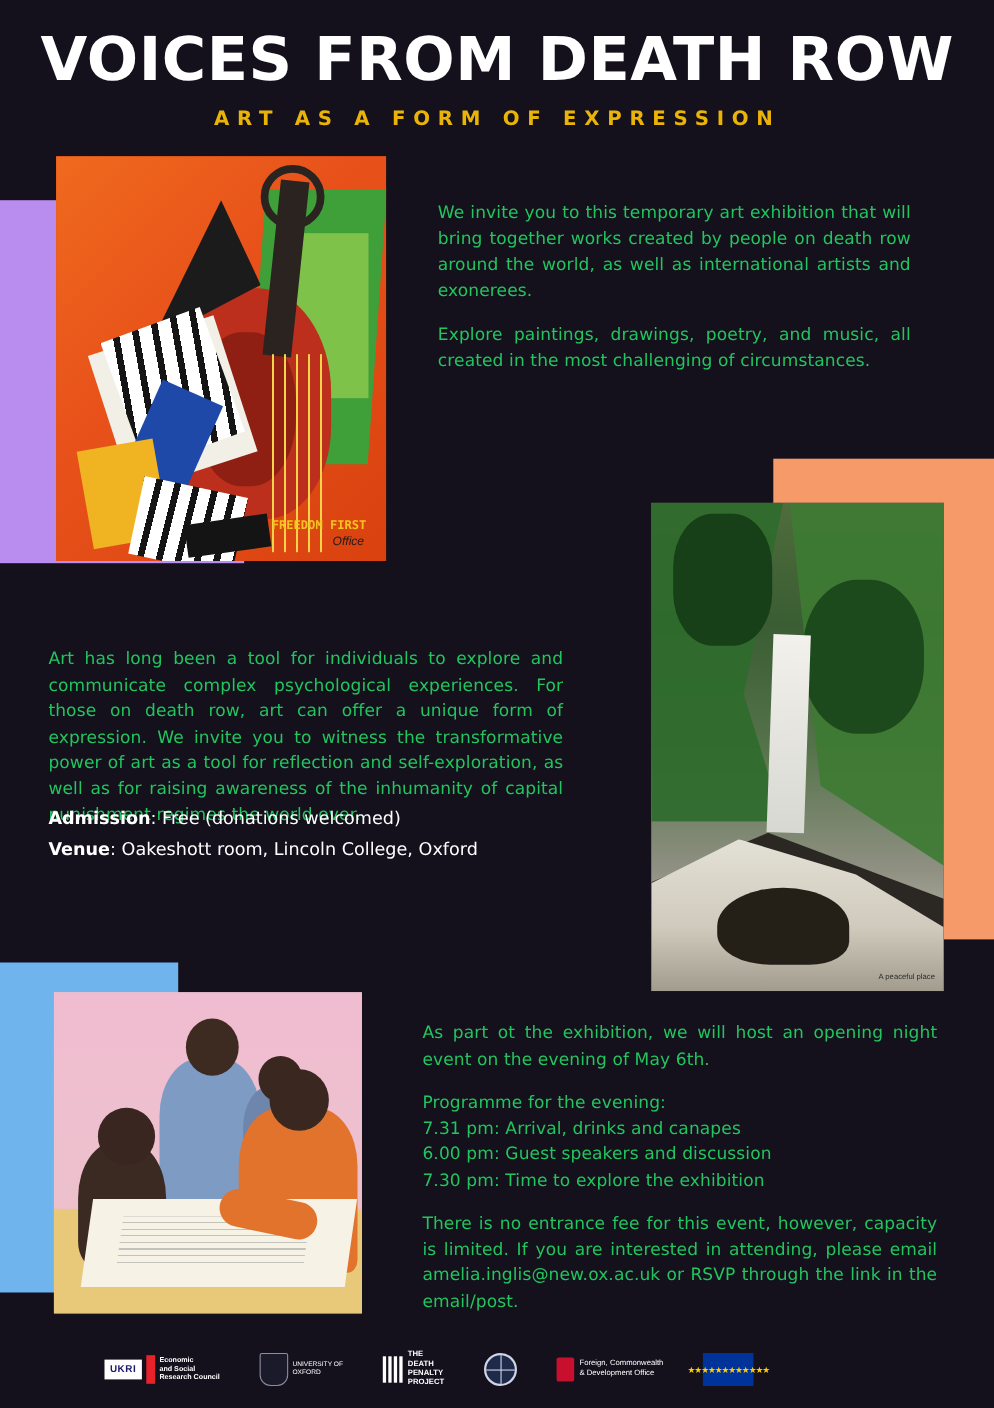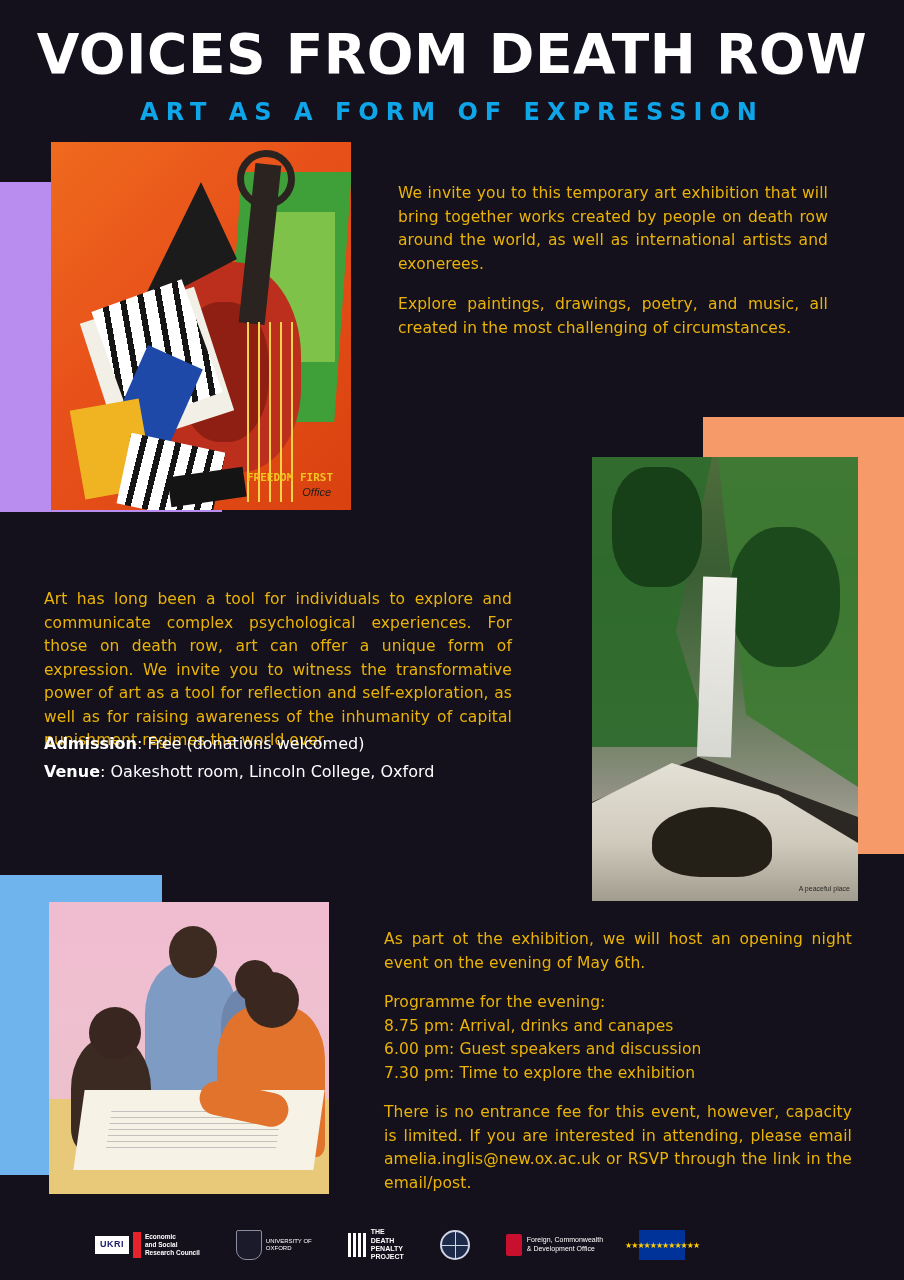--- a/index.html
+++ b/index.html
@@ -34,23 +34,23 @@
     letter-spacing: 0.5px;
     line-height: 1.05;
     font-family: "DejaVu Sans", sans-serif;
   }
   .subtitle {
     position: absolute;
     top: 98px;
     left: 0;
     width: 904px;
     text-align: center;
-    color: #0ea5e9;
+    color: #eab308;
     font-weight: bold;
-    font-size: 24px;
+    font-size: 18px;
     letter-spacing: 7px;
     font-family: "DejaVu Sans", sans-serif;
   }
 
   
   .block {
     position: absolute;
   }
   .block-purple {
     left: 0px;
@@ -144,21 +144,21 @@
   .a3-f3 { position:absolute; left:172px; top:85px; width:62px; height:95px; background:#6f86ac; border-radius:40% 40% 10% 10%; }
   .a3-f3h { position:absolute; left:186px; top:58px; width:40px; height:42px; background:#3a2720; border-radius:50%; }
   .a3-f4 { position:absolute; left:168px; top:105px; width:108px; height:150px; background:#e2732d; border-radius:35% 35% 8% 8%; }
   .a3-f4h { position:absolute; left:196px; top:70px; width:54px; height:56px; background:#3a2720; border-radius:50%; }
   .a3-arm { position:absolute; left:150px; top:185px; width:90px; height:34px; background:#e2732d; border-radius:20px; transform:rotate(12deg); }
   .a3-sign { position:absolute; right:10px; bottom:6px; color:#333; font-size:8px; font-style:italic; }
 
   
   .body-text {
     position: absolute;
-    color: #eab308;
+    color: #22c55e;
     font-size: 15.5px;
     line-height: 1.52;
     text-align: justify;
     font-family: "DejaVu Sans", sans-serif;
     letter-spacing: .1px;
   }
   .t-intro { left: 398px; top: 182px; width: 430px; }
   .t-intro p { margin: 0 0 17px 0; }
   .t-art { left: 44px; top: 548px; width: 468px; margin-top: 40px; }
   .t-art p { margin: 0; }
@@ -274,21 +274,21 @@
     </div>
     <div>
       <span class="lbl">Venue</span><span>: Oakeshott room, Lincoln College, Oxford</span>
     </div>
   </div>
 
   <div class="body-text t-open">
     <p>As part ot the exhibition, we will host an opening night event on the evening of May 6th.</p>
     <p>
       <span class="prog-line">Programme for the evening:</span>
-      <span class="prog-line">8.75 pm: Arrival,  drinks and canapes</span>
+      <span class="prog-line">7.31 pm: Arrival,  drinks and canapes</span>
       <span class="prog-line">6.00 pm: Guest speakers and discussion</span>
       <span class="prog-line">7.30 pm: Time to explore the exhibition</span>
     </p>
     <p>There is no entrance fee for this event, however, capacity is limited. If you are interested in attending, please email amelia.inglis@new.ox.ac.uk or RSVP through the link in the email/post.</p>
   </div>
 
   <div class="footer">
 
     <div class="logo">
       <span class="ukri-box">UKRI</span>

